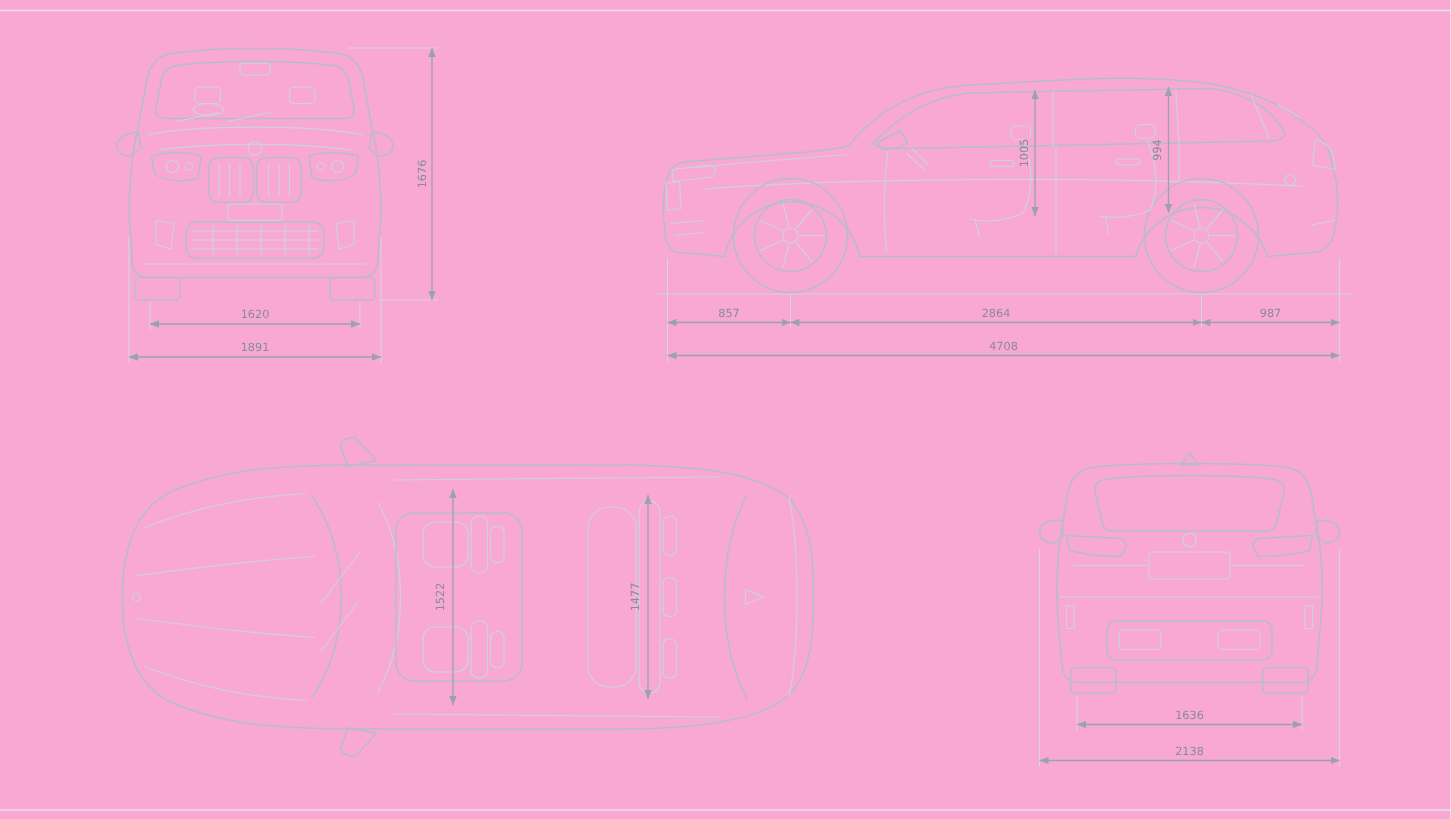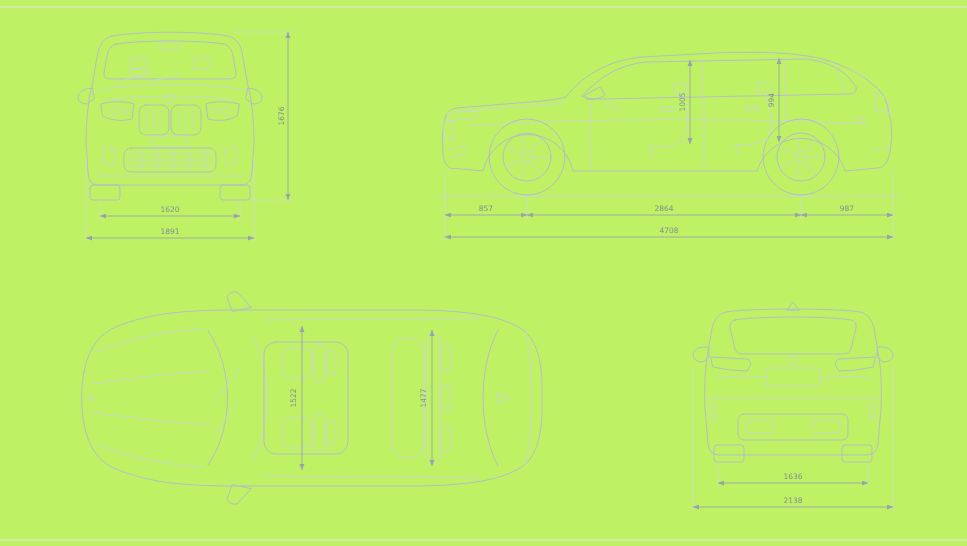--- a/index.html
+++ b/index.html
@@ -1,16 +1,16 @@
 <!DOCTYPE html>
 <html><head>
 <meta charset="utf-8">
 <style>
   html,body{margin:0;padding:0;background:#ffffff;}
-  .canvas{position:relative;width:967px;height:546px;background:#bef264;overflow:hidden;}
+  .canvas{position:relative;width:967px;height:546px;background:#f9a8d4;overflow:hidden;}
   svg{display:block;}
   .o{fill:none;stroke:#b6bdc7;stroke-width:1;stroke-linejoin:round;stroke-linecap:round;}
   .o2{fill:none;stroke:#cdd3da;stroke-width:.8;stroke-linejoin:round;stroke-linecap:round;}
   .dim{fill:none;stroke:#9aa3ad;stroke-width:.9;}
   .ext{fill:none;stroke:#d3d8de;stroke-width:.7;}
   .rule{fill:none;stroke:#e1e4e9;stroke-width:1;}
   .lbl{fill:#848d98;font-size:7.5px;font-family:"DejaVu Sans",sans-serif;text-anchor:middle;}
 </style>
 </head>
 <body>

